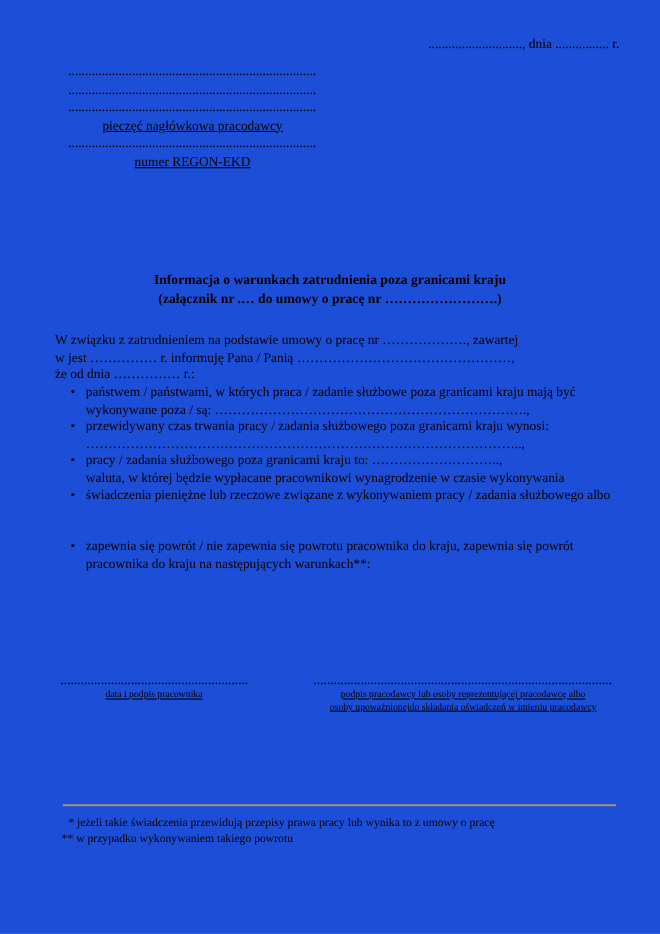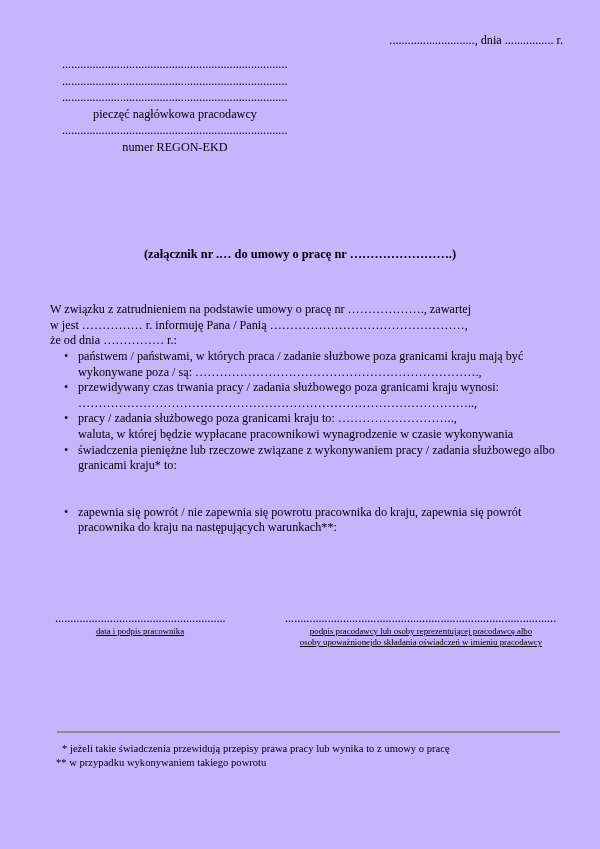--- a/index.html
+++ b/index.html
@@ -1,20 +1,20 @@
 <!DOCTYPE html>
 <html><head>
 <meta charset="utf-8">
 <style>
   html, body { margin: 0; padding: 0; background: #ffffff; }
   .page {
     position: relative;
     width: 600px;
     height: 849px;
-    background: #c4b5fd;
+    background: #1d4ed8;
     color: #000000;
     font-family: "Liberation Serif", "DejaVu Serif", serif;
     overflow: hidden;
   }
   .date-line {
     position: absolute;
     top: 33px;
     right: 37px;
     font-size: 12.2px;
     white-space: nowrap;
@@ -25,21 +25,21 @@
     left: 62px;
     width: 226px;
     font-size: 12.2px;
     line-height: 16.5px;
   }
   .dotline {
     white-space: nowrap;
     overflow: hidden;
     width: 100%;
   }
-  .header-caption { text-align: center; white-space: nowrap; }
+  .header-caption { text-align: center; white-space: nowrap; text-decoration: underline; }
   .title-block {
     position: absolute;
     top: 246px;
     left: 0;
     width: 600px;
     text-align: center;
     font-weight: bold;
     font-size: 12.4px;
     line-height: 16.5px;
   }
@@ -112,20 +112,21 @@
   <div class="employer-block">
     <div class="dotline">....................................................................................................</div>
     <div class="dotline">....................................................................................................</div>
     <div class="dotline">....................................................................................................</div>
     <div class="header-caption">pieczęć nagłówkowa pracodawcy</div>
     <div class="dotline">....................................................................................................</div>
     <div class="header-caption">numer REGON-EKD</div>
   </div>
 
   <div class="title-block">
+    <div>Informacja o warunkach zatrudnienia poza granicami kraju</div>
     <div>(załącznik nr .… do umowy o pracę nr …………………….)</div>
   </div>
 
   <div class="intro">
     <div class="tline">W związku z zatrudnieniem na podstawie umowy o pracę nr ………………., zawartej</div>
     <div class="tline">w jest …………… r. informuję Pana / Panią …………………………………………,</div>
     <div class="tline">że od dnia …………… r.:</div>
   </div>
 
   <div class="bullets">
@@ -147,21 +148,20 @@
       <span class="marker">•</span>
       <div class="btext">
         <div class="tline">pracy / zadania służbowego poza granicami kraju to: ………………………..,</div>
         <div class="tline">waluta, w której będzie wypłacane pracownikowi wynagrodzenie w czasie wykonywania</div>
       </div>
     </div>
     <div class="bullet">
       <span class="marker">•</span>
       <div class="btext">
         <div class="tline">świadczenia pieniężne lub rzeczowe związane z wykonywaniem pracy / zadania służbowego albo</div>
-        <div class="tline">granicami kraju* to:</div>
       </div>
     </div>
     <div class="bullet gap">
       <span class="marker">•</span>
       <div class="btext">
         <div class="tline">zapewnia się powrót / nie zapewnia się powrotu pracownika do kraju, zapewnia się powrót</div>
         <div class="tline">pracownika do kraju na następujących warunkach**:</div>
       </div>
     </div>
   </div>

